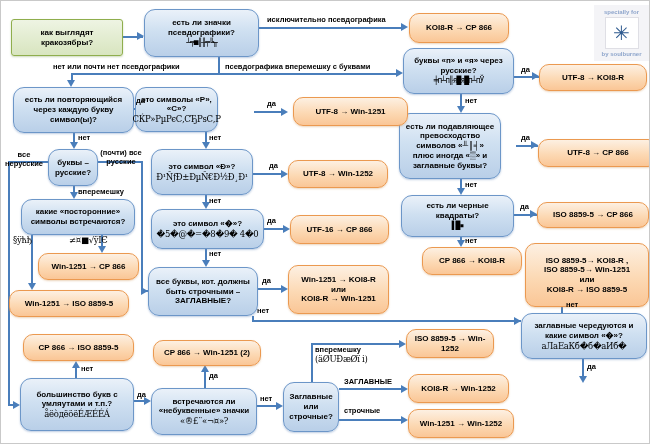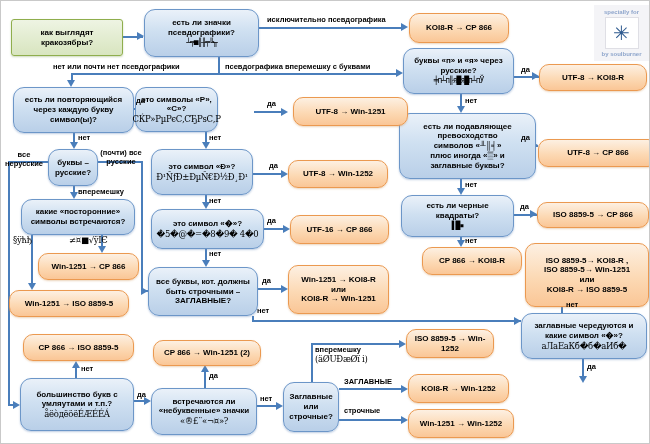--- a/index.html
+++ b/index.html
@@ -131,21 +131,21 @@
   <div class="nd q" style="left:402px;top:47px;width:111px;height:46px">
     <div>буквы «п» и «я» через</div>
     <div>русские?</div>
     <div class="glyphs">╪п┴п╟я█я█п┴пЎ</div>
   </div>
 
   <div class="nd res" style="left:538px;top:63px;width:108px;height:27px">
     <div>UTF-8 → KOI8-R</div>
   </div>
 
-  <div class="nd q" style="left:398px;top:112px;width:137px;height:66px">
+  <div class="nd q" style="left:398px;top:112px;width:102px;height:66px">
     <div>есть ли подавляющее</div>
     <div>превосходство</div>
     <div>символов «╨║╡»</div>
     <div>плюс иногда «▒» и</div>
     <div>заглавные буквы?</div>
   </div>
 
   <div class="nd res" style="left:537px;top:138px;width:120px;height:28px">
     <div>UTF-8 → CP 866</div>
   </div>

